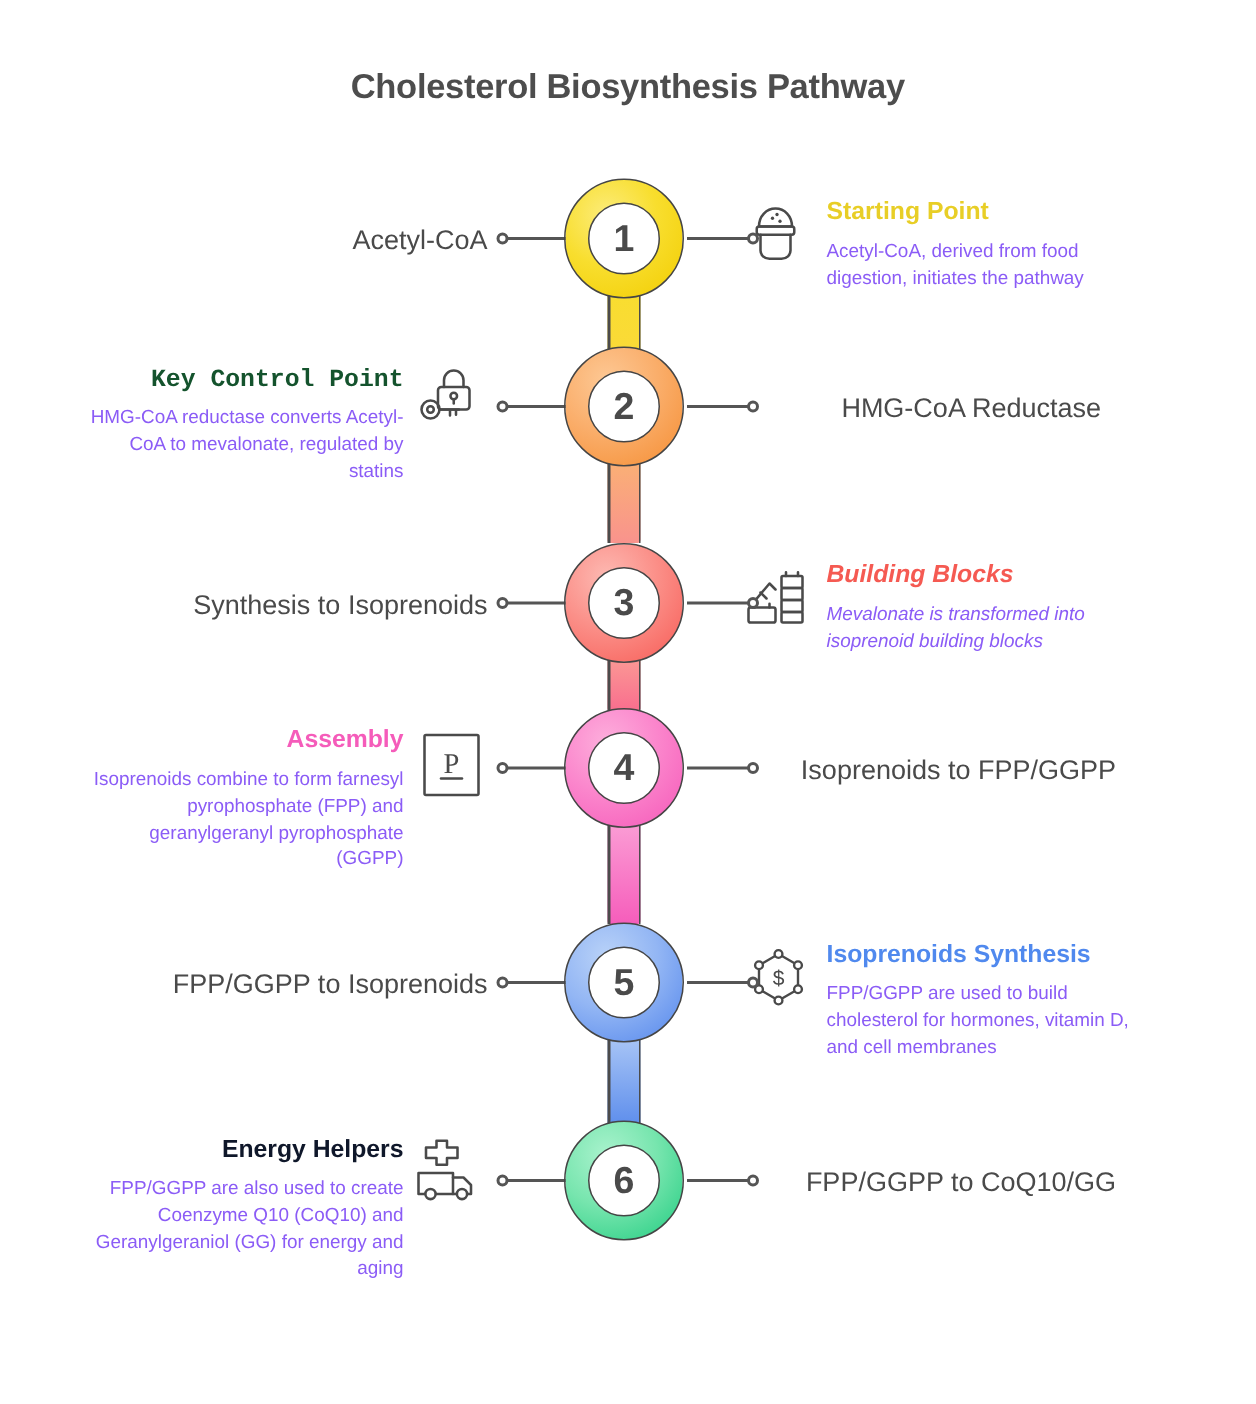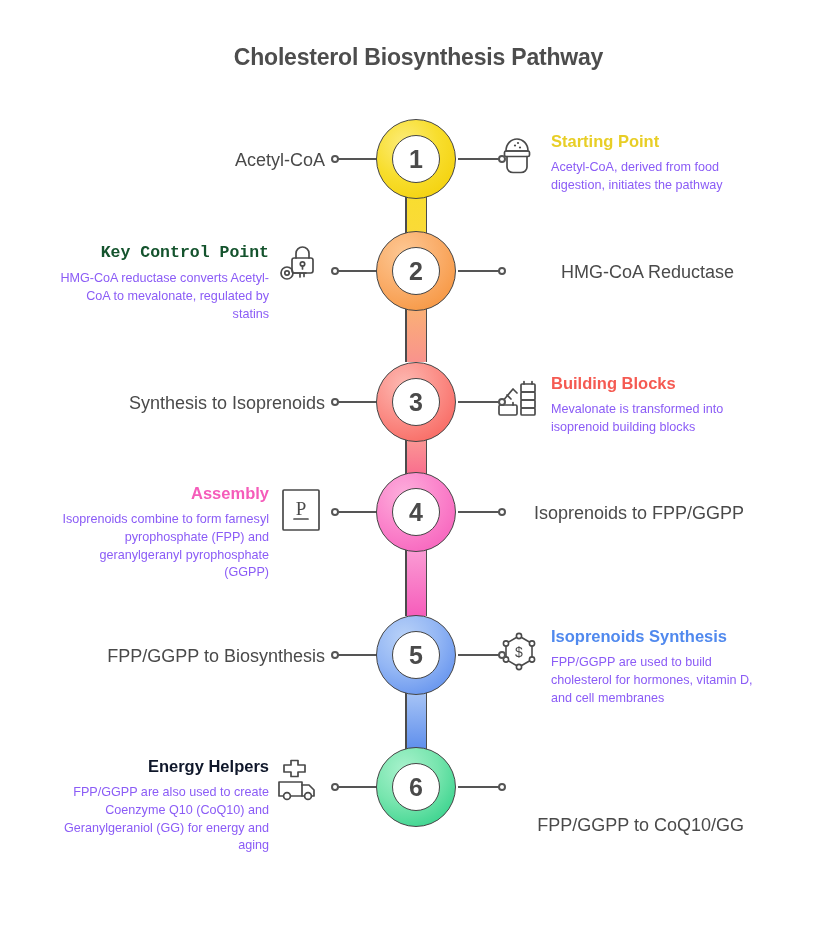--- a/index.html
+++ b/index.html
@@ -171,21 +171,21 @@
       <rect x="27" y="25" width="14" height="8" rx="1"></rect>
       <rect x="27" y="33" width="14" height="7" rx="1"></rect>
       <path d="M30 9 L30 6.5 M38 9 L38 6.5"></path>
       <rect x="5" y="30" width="18" height="10" rx="1.4"></rect>
       <path d="M9 30 L9 27.5 M19 30 L19 27.5"></path>
       <path d="M8 27 L19 14 L23 18"></path>
       <path d="M13 20 L17 24"></path>
     </svg>
   </div>
 
-  <div class="detail right" style="top:374px;left:551px;">
+  <div class="detail right" style="top:374px;left:551px;font-style:italic;">
     <div class="dtitle" style="color:#F55A52;">Building Blocks</div>
     <div class="dbody">Mevalonate is transformed into isoprenoid building blocks</div>
   </div>
 
   <div class="node" style="top:472px;background:radial-gradient(circle at 35% 28%,#FDAEDC 0%,#FB86CC 45%,#F558B8 100%);">
     <div class="inner">4</div>
   </div>
   <div class="conn" style="top:511px;left:458px;width:42px;"></div>
   <div class="conn-dot" style="top:508px;left:498px;"></div>
   <div class="short-label right" style="top:503px;left:514px;width:230px;">Isoprenoids to FPP/GGPP</div>
@@ -204,21 +204,21 @@
   <div class="detail left" style="top:484px;left:57px;">
     <div class="dtitle" style="color:#F55CBA;">Assembly</div>
     <div class="dbody">Isoprenoids combine to form farnesyl pyrophosphate (FPP) and geranylgeranyl pyrophosphate (GGPP)</div>
   </div>
 
   <div class="node" style="top:615px;background:radial-gradient(circle at 35% 28%,#B9D2F8 0%,#93B6F4 45%,#5386EC 100%);">
     <div class="inner">5</div>
   </div>
   <div class="conn" style="top:654px;left:337px;width:42px;"></div>
   <div class="conn-dot" style="top:651px;left:331px;"></div>
-  <div class="short-label left" style="top:646px;left:105px;width:220px;">FPP/GGPP to Biosynthesis</div>
+  <div class="short-label left" style="top:646px;left:105px;width:220px;">FPP/GGPP to Isoprenoids</div>
 
   <div class="conn" style="top:654px;left:458px;width:42px;"></div>
   <div class="conn-dot" style="top:651px;left:498px;"></div>
 
   <div class="iconbox" style="top:629px;left:496px;">
     <svg viewBox="0 0 46 46" fill="none" stroke="#4a4a4a" stroke-width="1.6" stroke-linecap="round" stroke-linejoin="round">
       <path d="M23 7 L36 14.5 L36 30.5 L23 38 L10 30.5 L10 14.5 Z"></path>
       <circle cx="23" cy="7" r="2.6" fill="#fff"></circle>
       <circle cx="36" cy="14.5" r="2.6" fill="#fff"></circle>
       <circle cx="36" cy="30.5" r="2.6" fill="#fff"></circle>
@@ -232,21 +232,21 @@
   <div class="detail right" style="top:627px;left:551px;">
     <div class="dtitle" style="color:#5089EE;">Isoprenoids Synthesis</div>
     <div class="dbody">FPP/GGPP are used to build cholesterol for hormones, vitamin D, and cell membranes</div>
   </div>
 
   <div class="node" style="top:747px;background:radial-gradient(circle at 35% 28%,#A9F2CD 0%,#77E5AE 45%,#21CC80 100%);">
     <div class="inner">6</div>
   </div>
   <div class="conn" style="top:786px;left:458px;width:42px;"></div>
   <div class="conn-dot" style="top:783px;left:498px;"></div>
-  <div class="short-label right" style="top:815px;left:514px;width:230px;">FPP/GGPP to CoQ10/GG</div>
+  <div class="short-label right" style="top:778px;left:514px;width:230px;">FPP/GGPP to CoQ10/GG</div>
 
   <div class="conn" style="top:786px;left:337px;width:42px;"></div>
   <div class="conn-dot" style="top:783px;left:331px;"></div>
 
   <div class="iconbox" style="top:758px;left:274px;">
     <svg viewBox="0 0 46 46" fill="none" stroke="#4a4a4a" stroke-width="1.7" stroke-linecap="round" stroke-linejoin="round">
       <path d="M10 7 L17 7 L17 2.5 L24 2.5 L24 7 L31 7 L31 14 L24 14 L24 18.5 L17 18.5 L17 14 L10 14 Z"></path>
       <path d="M5 24 L28 24 L28 38 L5 38 Z"></path>
       <path d="M28 27 L35 27 L40 32 L40 38 L28 38"></path>
       <circle cx="13" cy="38" r="3.4" fill="#fff"></circle>

